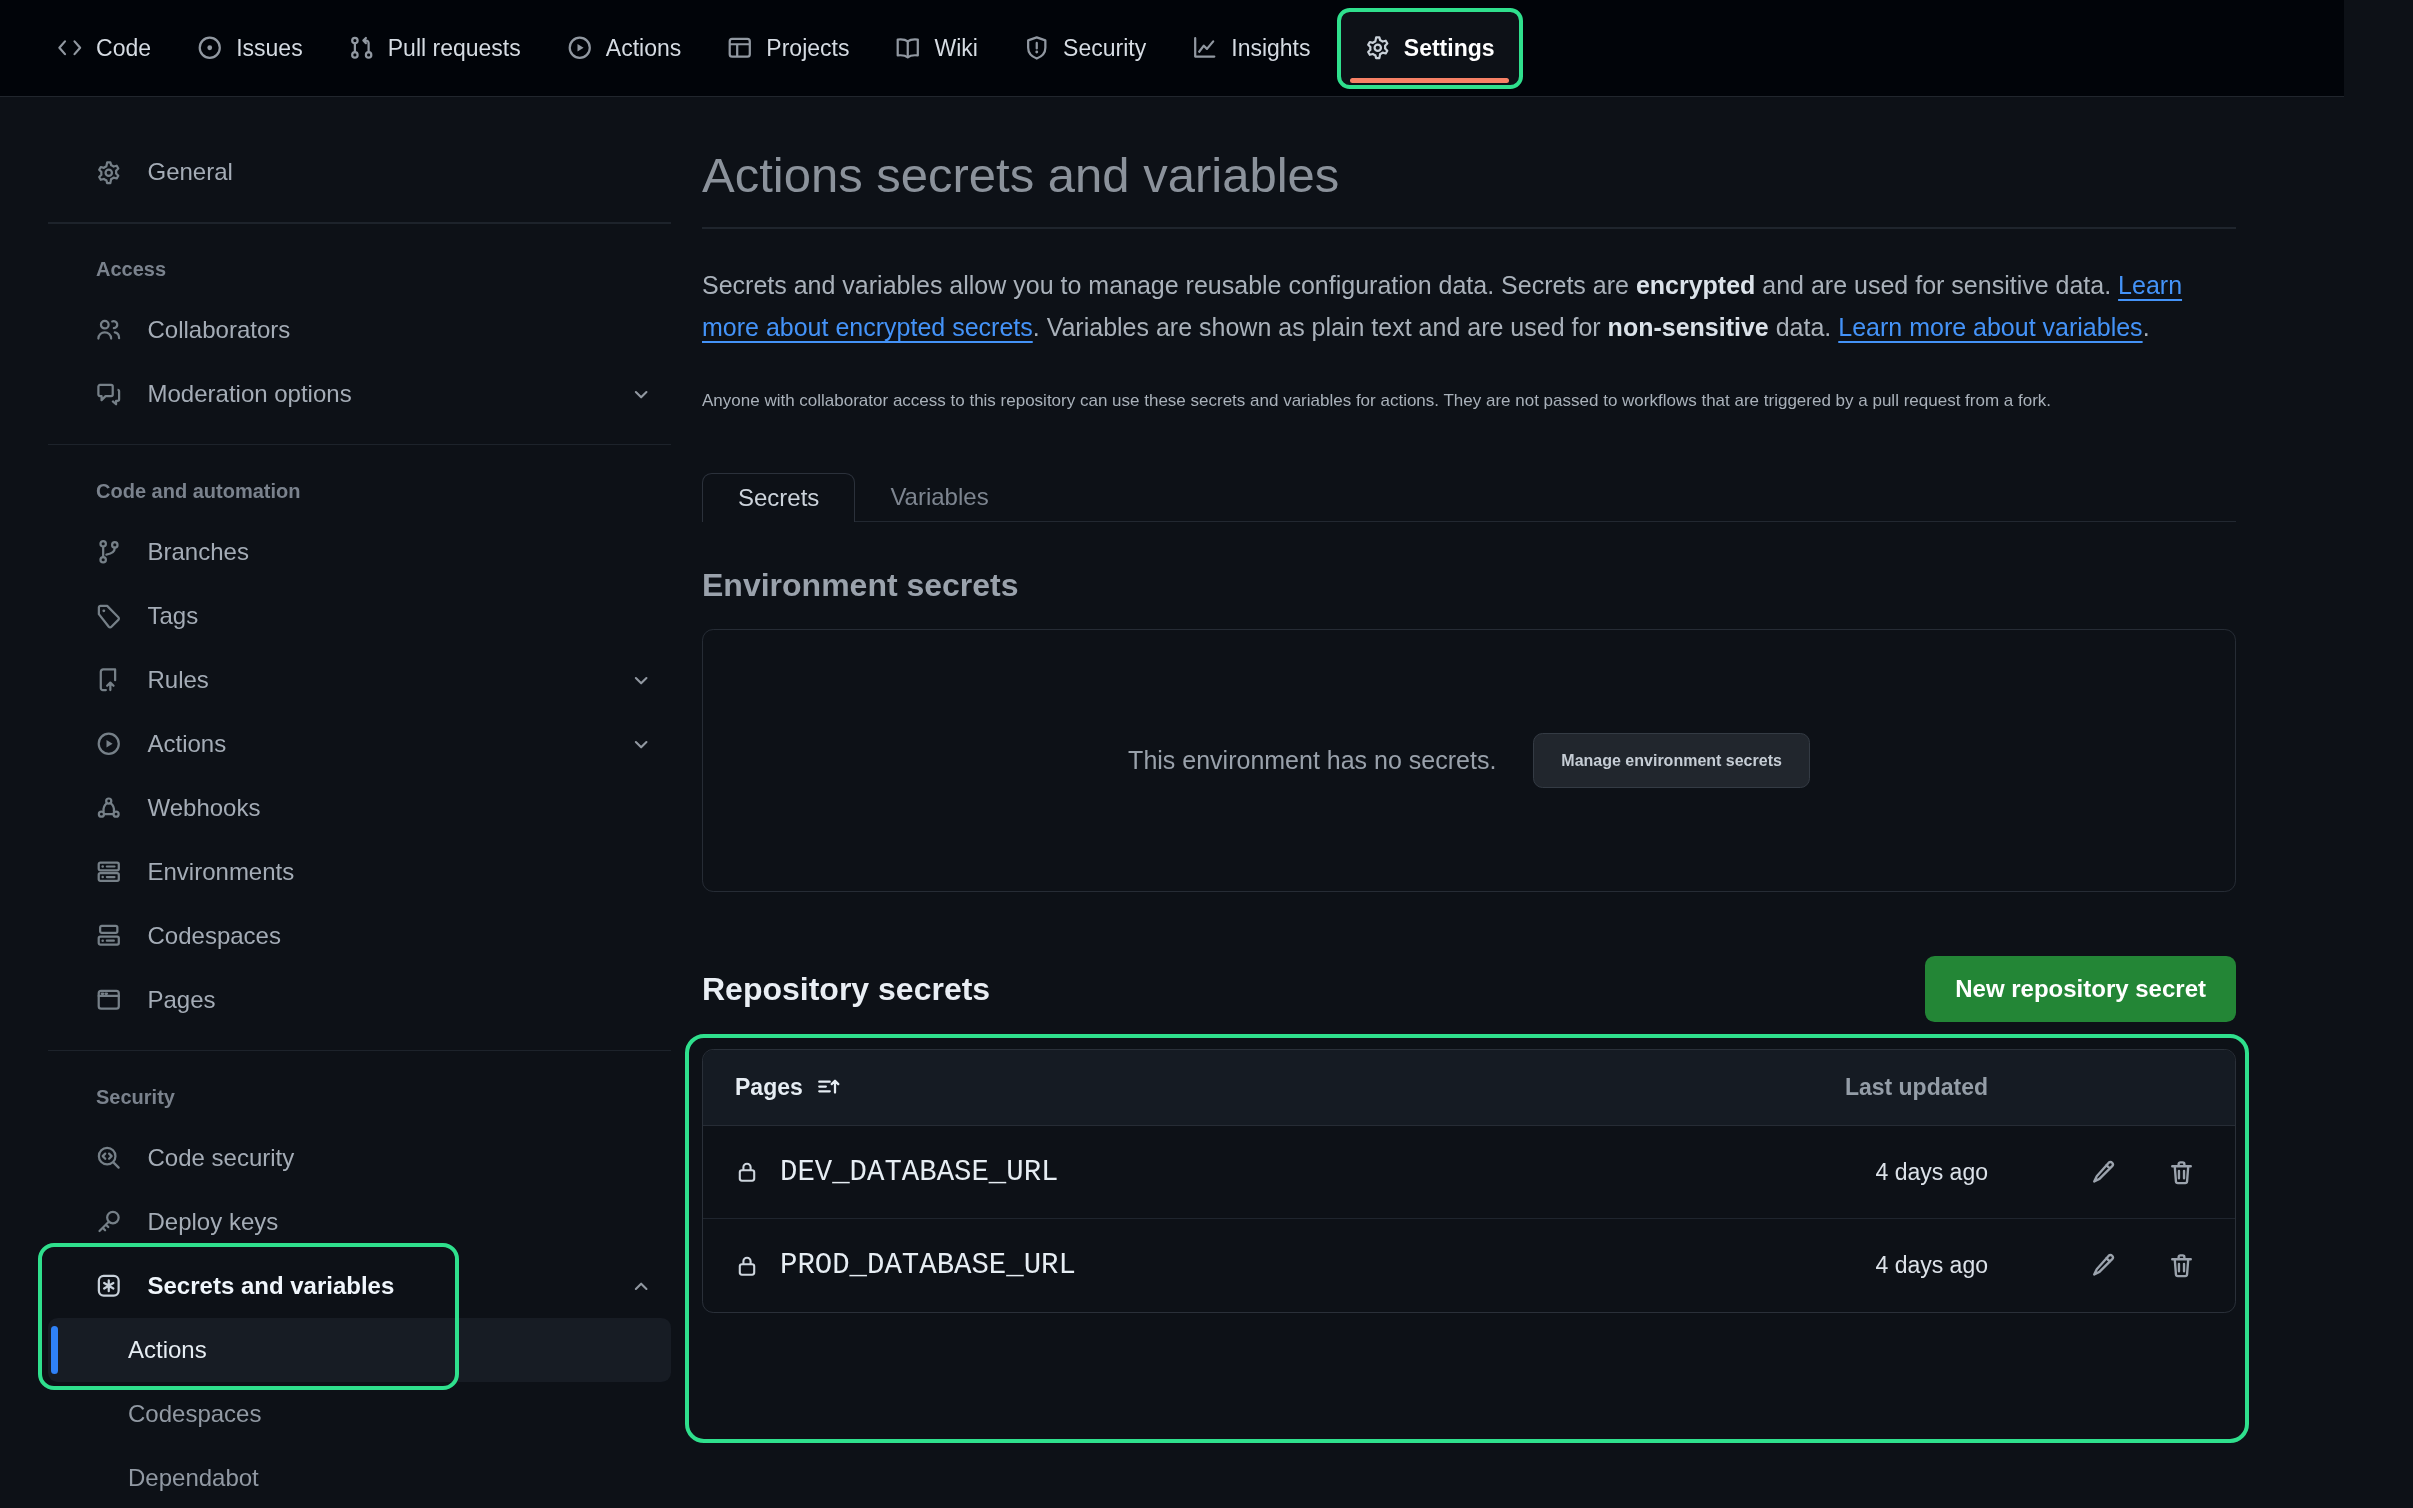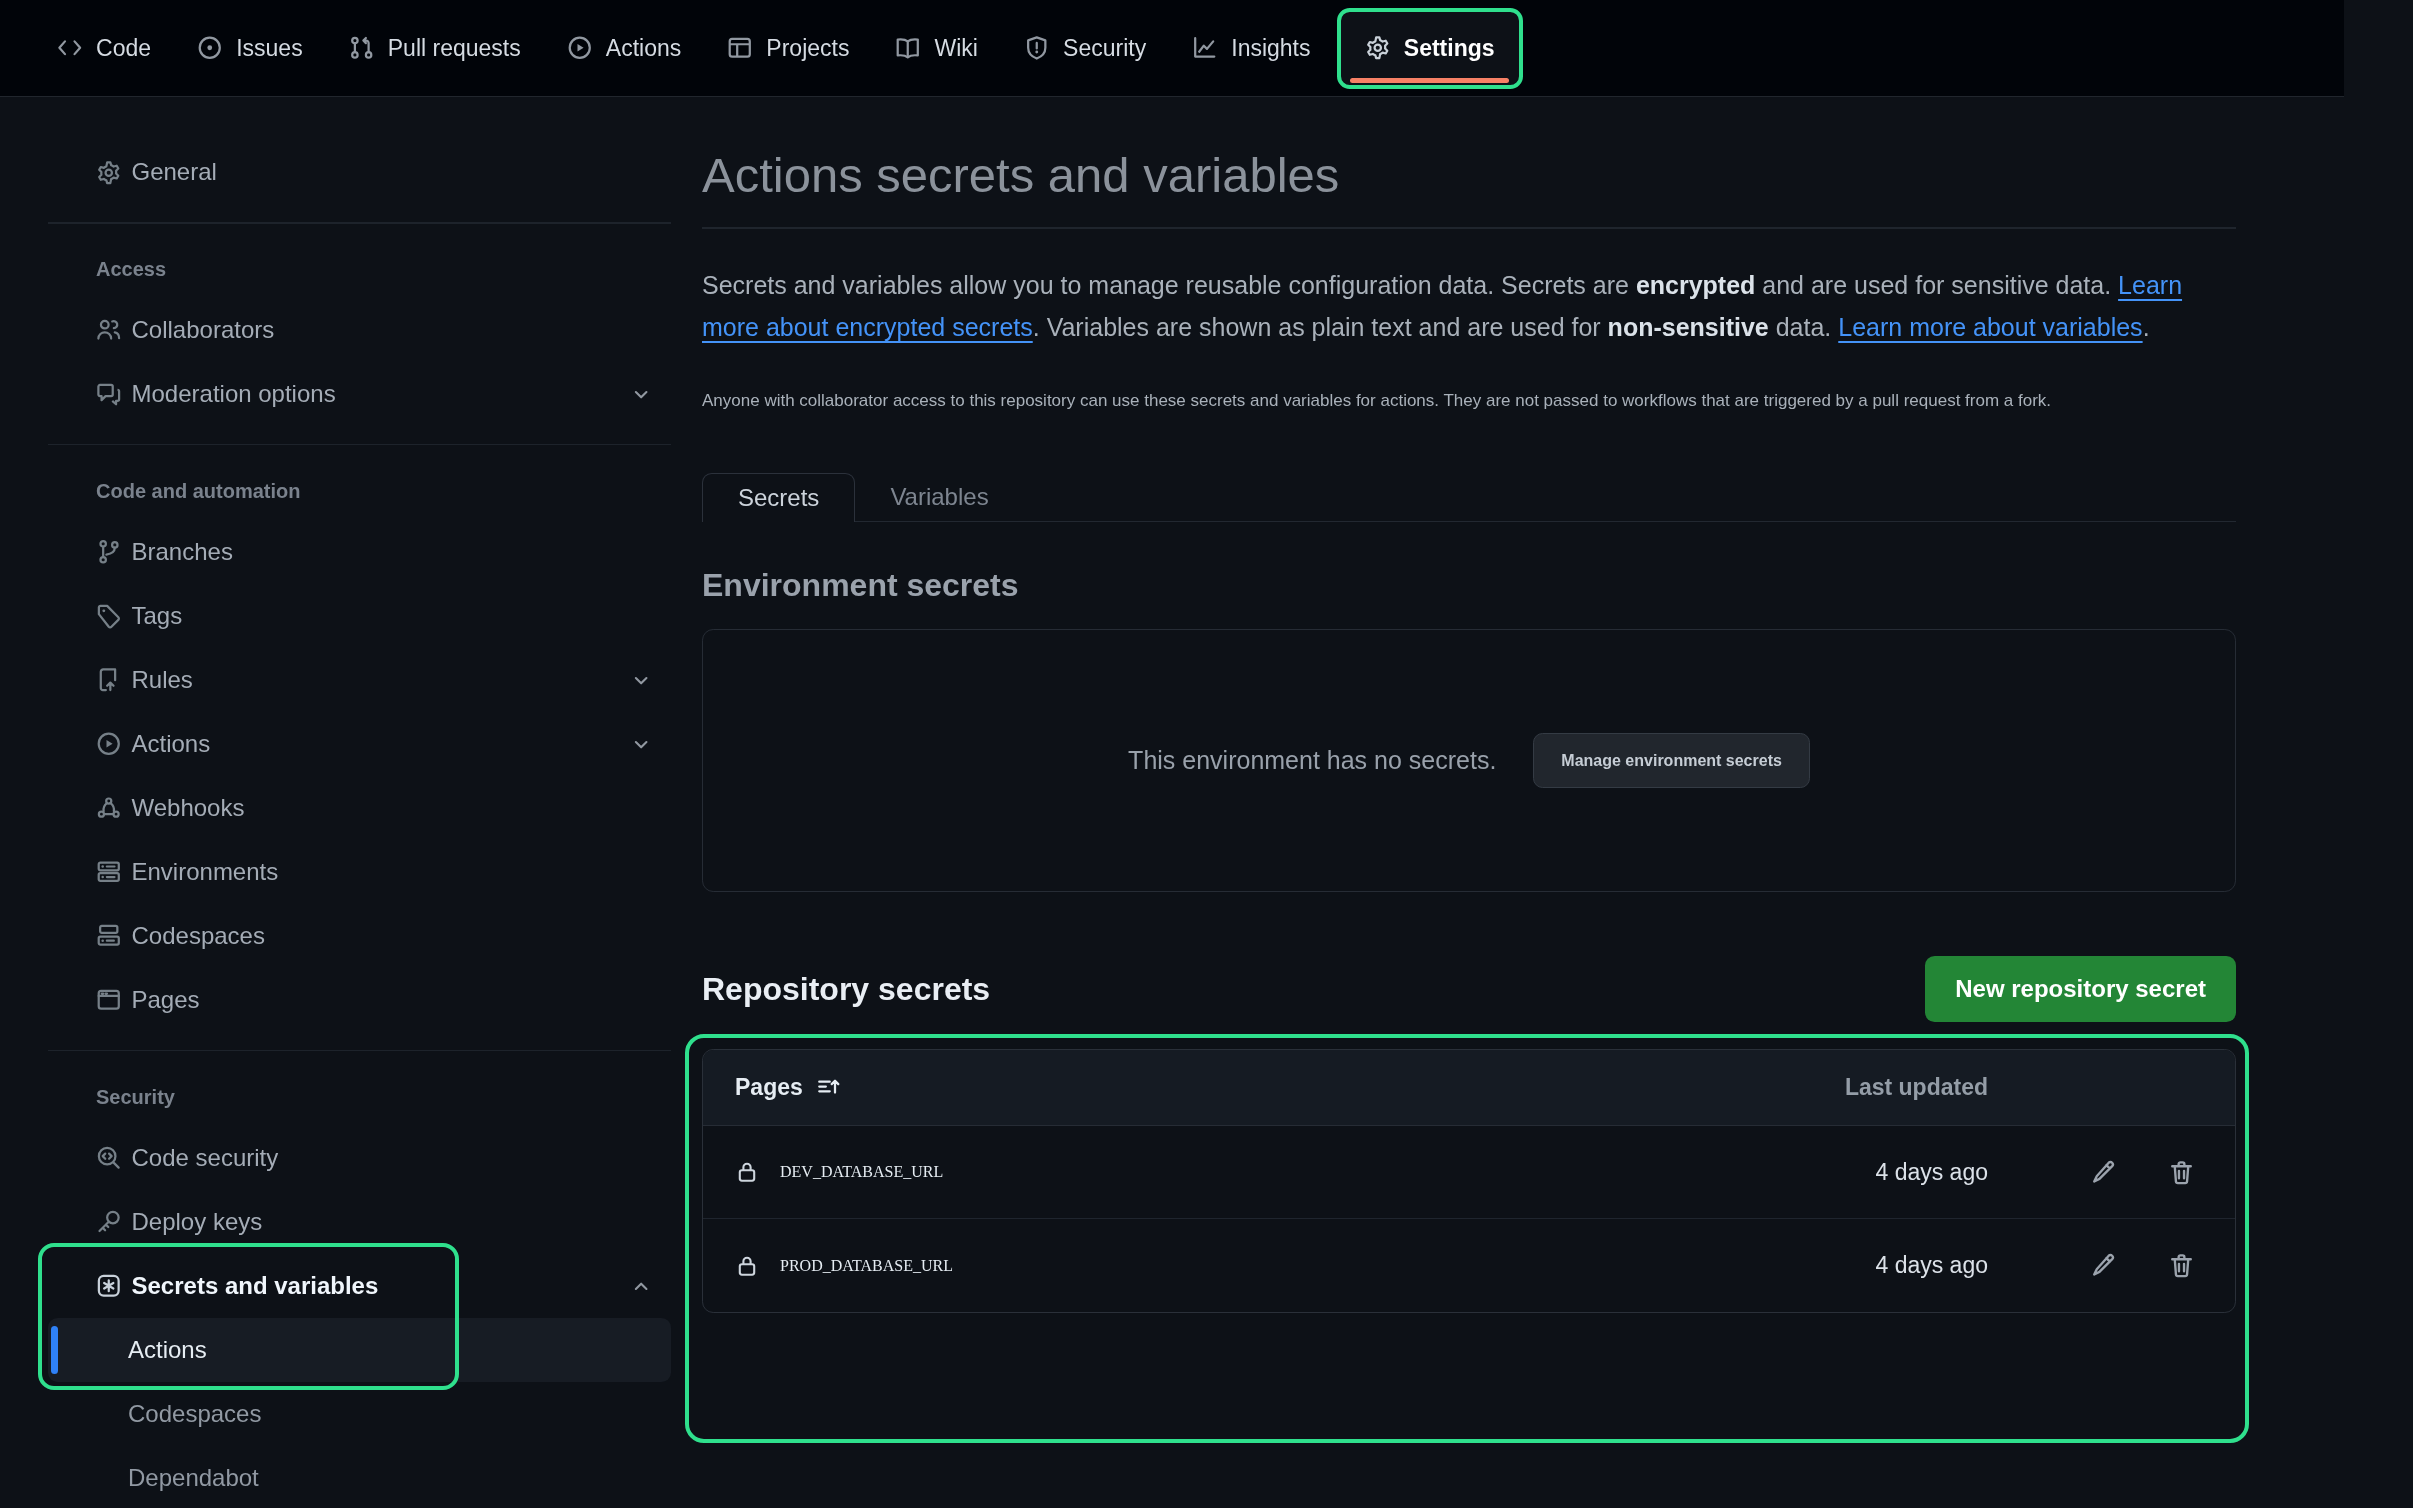--- a/index.html
+++ b/index.html
@@ -15,21 +15,21 @@
   .nav-item .nicon { color:#9198a1; display:flex; }
   .nav-item.settings-wrap { position:relative; height:81px; border:4px solid #2fe08d; border-radius:12.8px;
               margin-left:3.2px; padding:0 24px; font-weight:700; color:#ffffff; background:#0d1117; }
   .nav-item.settings-wrap .nicon { color:#c9d1d9; }
   .nav-item.settings-wrap::after { content:""; position:absolute; left:9.6px; right:9.6px; bottom:1.6px;
               height:4.8px; border-radius:3.2px; background:#f78166; }
   svg { display:block; }
 
   
   .sidebar { position:absolute; left:48px; top:134px; width:623px; padding-top:6.4px; }
-  .side-item { height:64px; display:flex; align-items:center; gap:10px; padding:0 19px 0 48px;
+  .side-item { height:64px; display:flex; align-items:center; gap:26px; padding:0 19px 0 48px;
                font-size:24px; color:#a4acb6; border-radius:9.6px; cursor:pointer; }
   .side-item .sicon { color:#768088; display:flex; flex:none; }
   .side-item .chev { margin-left:auto; color:#9198a1; display:flex; }
   .side-divider { height:1.6px; background:#1d232b; margin:17.6px 0; }
   .side-label { height:57px; display:flex; align-items:center; padding:0 19px 0 48px;
                 font-size:20px; font-weight:700; color:#7a828d; }
   .side-item.parent-active { color:#f0f6fc; font-weight:700; }
   .side-item.parent-active .sicon { color:#c8d1da; }
   .side-sub { position:relative; height:64px; display:flex; align-items:center; padding:0 19px 0 80px;
               font-size:24px; color:#9199a3; border-radius:9.6px; cursor:pointer; }
@@ -68,21 +68,21 @@
             border-bottom:1.6px solid #262c35; }
   .t-name-h { flex:1; display:flex; align-items:center; gap:14.4px; font-size:23px; font-weight:700;
             color:#e6edf3; cursor:pointer; }
   .t-name-h .sorticon { color:#e6edf3; display:flex; }
   .t-upd-h { width:223px; text-align:right; font-size:23px; font-weight:700; color:#949da7; }
   .t-icons-h { width:215px; }
   .t-row { display:flex; align-items:center; height:93px; padding:0 32px; border-bottom:1.6px solid #1f252e; }
   .t-row:last-child { border-bottom:none; }
   .t-name { flex:1; display:flex; align-items:center; gap:21px; }
   .t-name .lock { color:#cdd5dd; display:flex; }
-  .secret-name { font-family:Liberation Serif, serif; font-size:16px; color:#e6edf3; }
+  .secret-name { font-family:Liberation Mono, monospace; font-size:29px; color:#e6edf3; }
   .t-upd { width:223px; text-align:right; font-size:23px; color:#dce2e9; }
   .t-icons { width:215px; display:flex; justify-content:flex-end; gap:51px; padding-right:8px; }
   .icon-btn { background:none; border:none; color:#9ba3ad; cursor:pointer; display:flex; padding:0; }
 
   
   .annot { position:absolute; border:4px solid #2fe08d; border-radius:16px; pointer-events:none; }
   .annot-sidebar { left:38px; top:1243px; width:421px; height:147px; }
   .annot-repo { left:685px; top:1034px; width:1564px; height:409px; border-radius:19px; }
 </style>
 </head>

